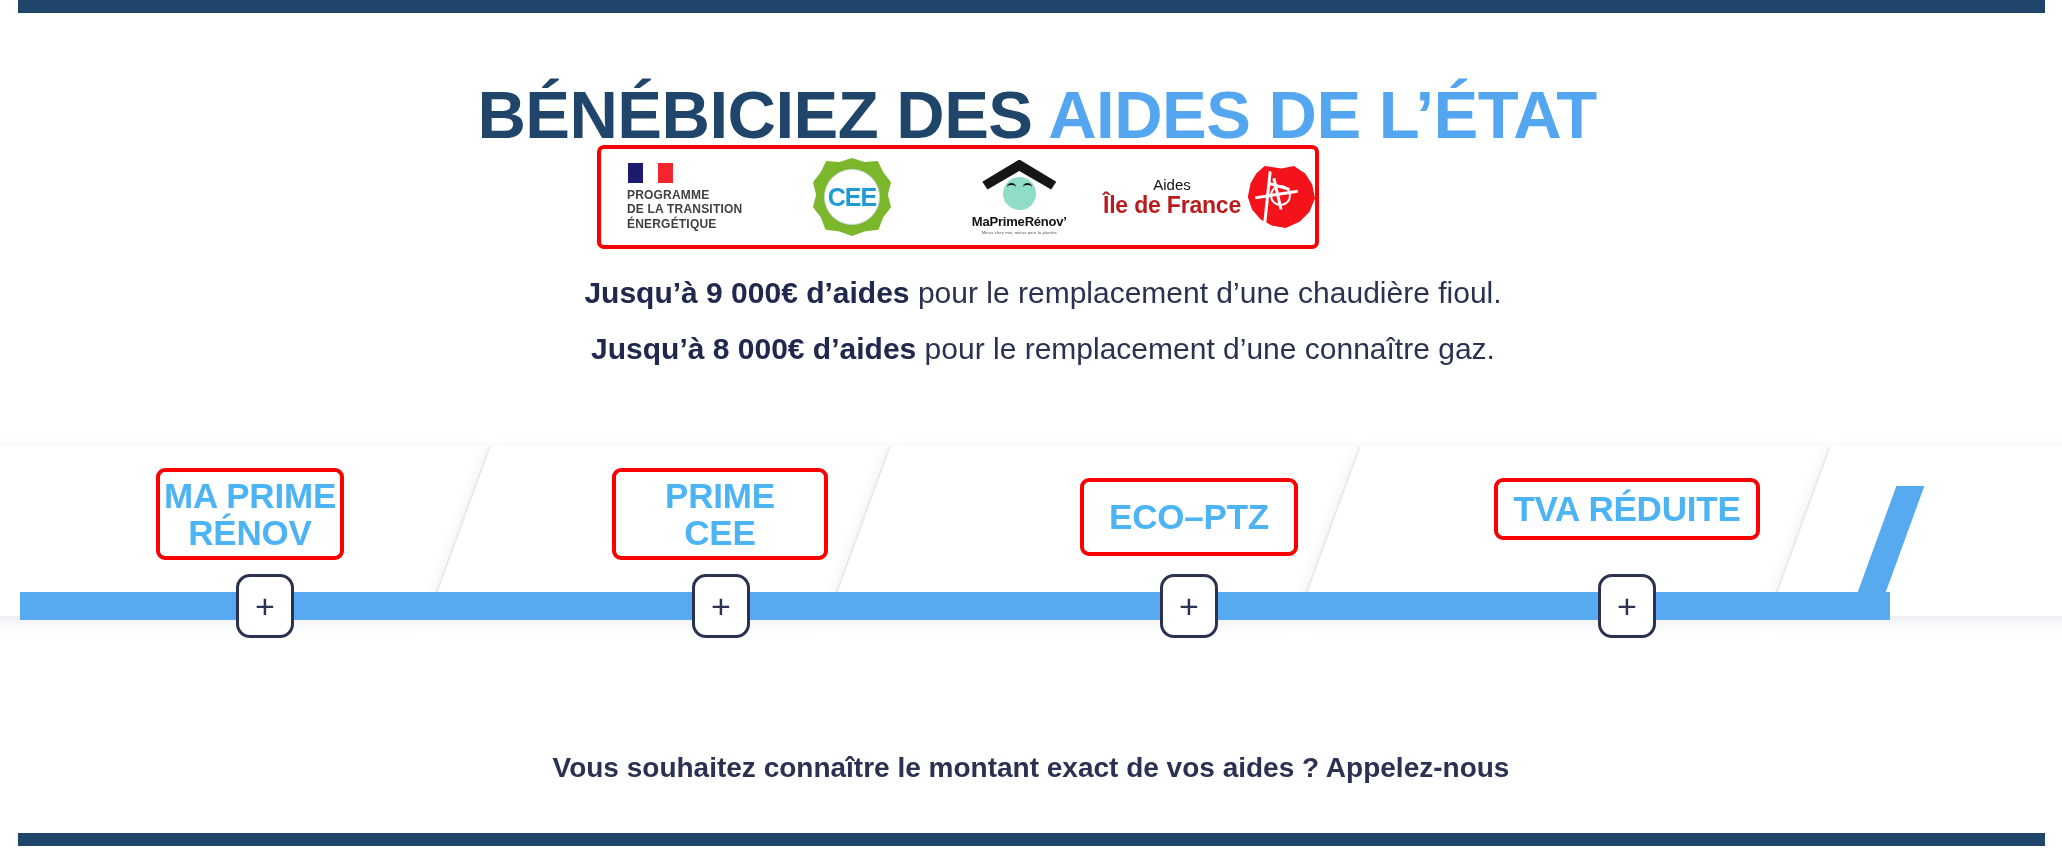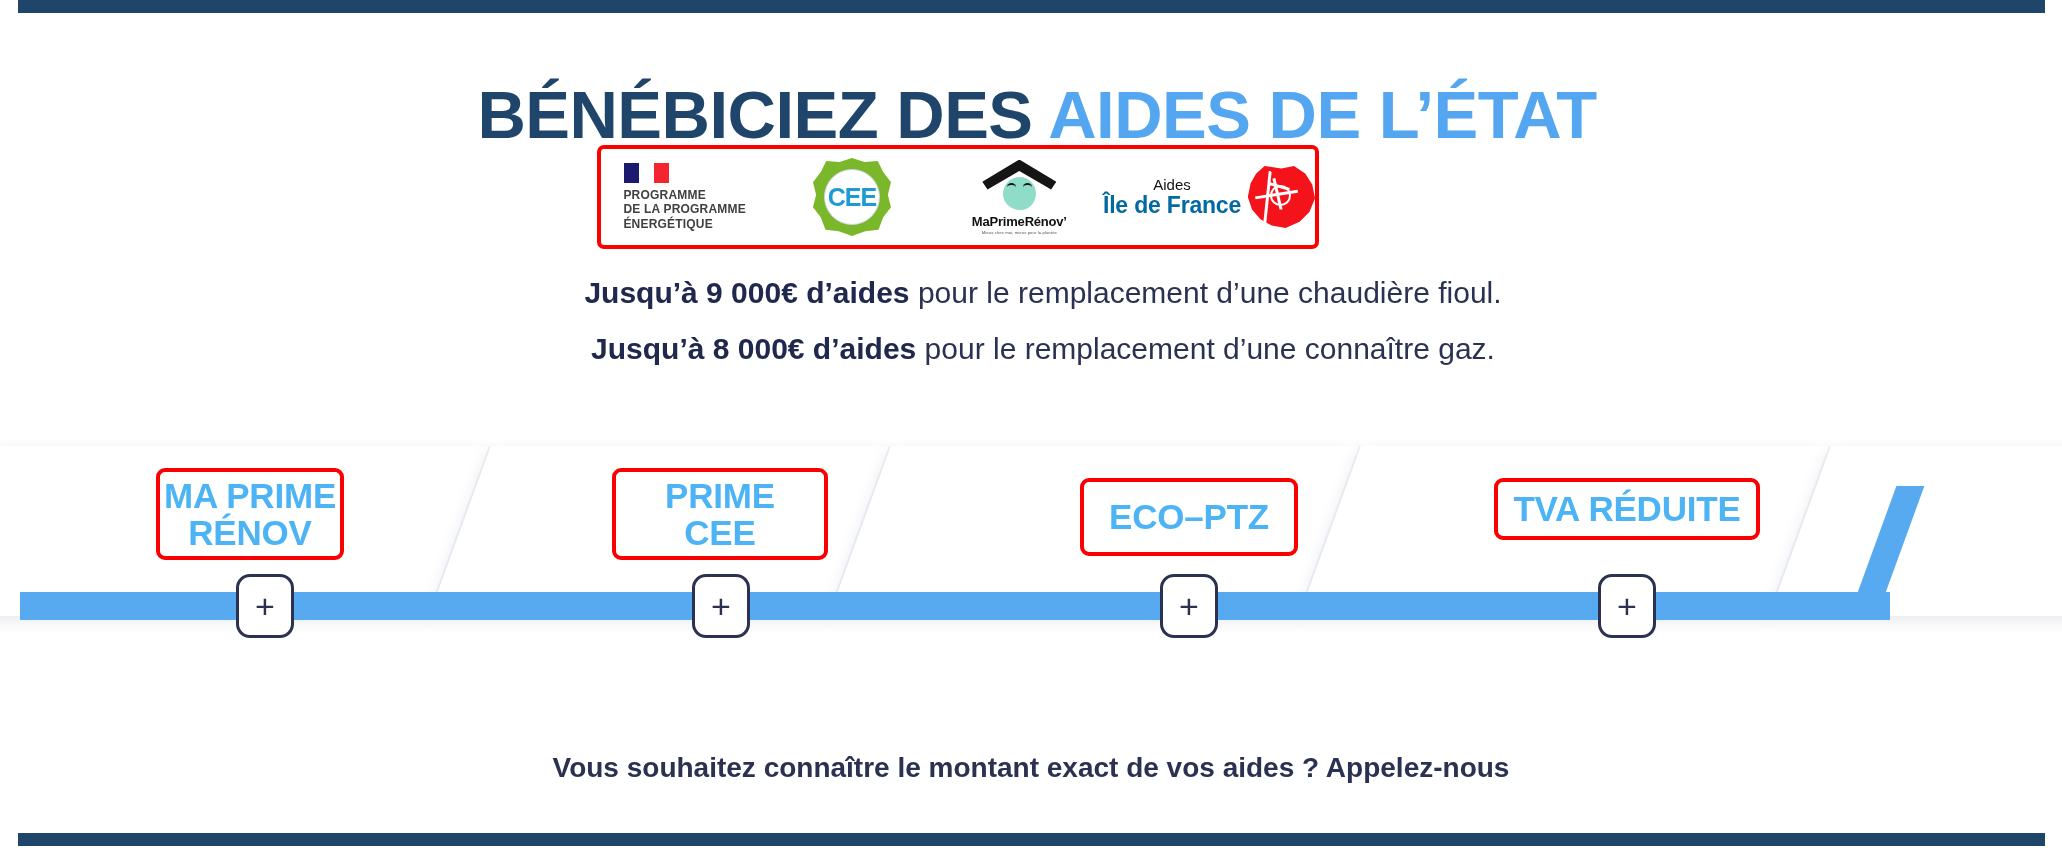--- a/index.html
+++ b/index.html
@@ -153,21 +153,21 @@
 
   
   .idf { display: flex; align-items: center; gap: 4px; }
   .idf-txt { text-align: left; }
   .idf-small {
     font-size: 15px; color: #111111; line-height: 1.1;
     white-space: nowrap;
     text-align: center;
   }
   .idf-big {
-    font-size: 23px; font-weight: bold; color: #0369a1;
+    font-size: 23px; font-weight: bold; color: #b91c1c;
     line-height: 1.05; white-space: nowrap; letter-spacing: -0.2px;
   }
   .idf-map {
     width: 70px; height: 62px; position: relative;
   }
   .idf-map .shape {
     position: absolute; inset: 0;
     background: #f5131b;
     clip-path: polygon(
       28% 0%, 52% 4%, 70% 0%, 86% 12%, 96% 30%, 100% 52%,
@@ -323,21 +323,21 @@
 
   <div class="logo-cell">
     <div class="pte">
       <div class="pte-flag">
           <i class="b"></i>
           <i class="w"></i>
           <i class="r"></i>
         </div>
       <div class="pte-txt">
         <div>PROGRAMME</div>
-        <div>DE LA PROGRAMME</div>
+        <div>DE LA TRANSITION</div>
         <div>ÉNERGÉTIQUE</div>
       </div>
     </div>
   </div>
 
   <div class="logo-cell">
     <div class="cee-wrap">
       <div class="cee-scallop"></div>
       <div class="cee-inner">
           <span>CEE</span>

